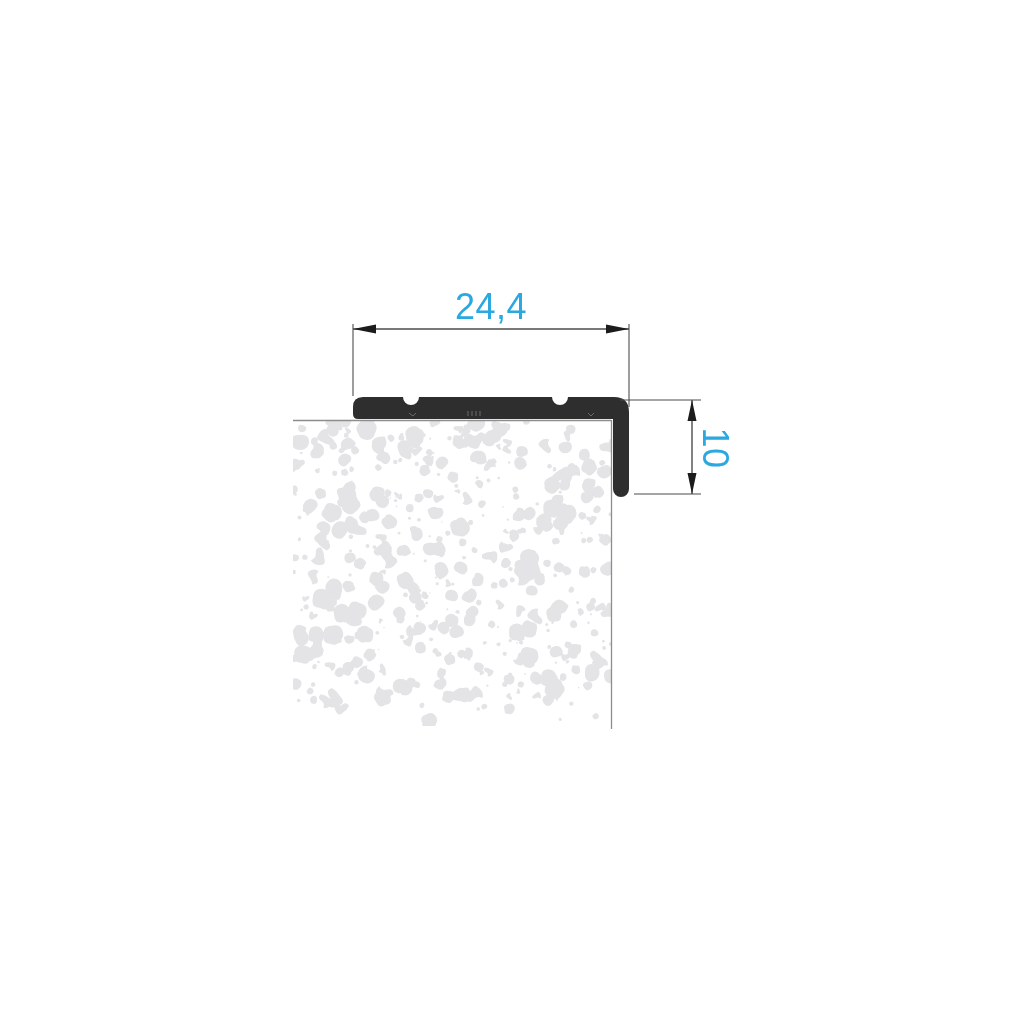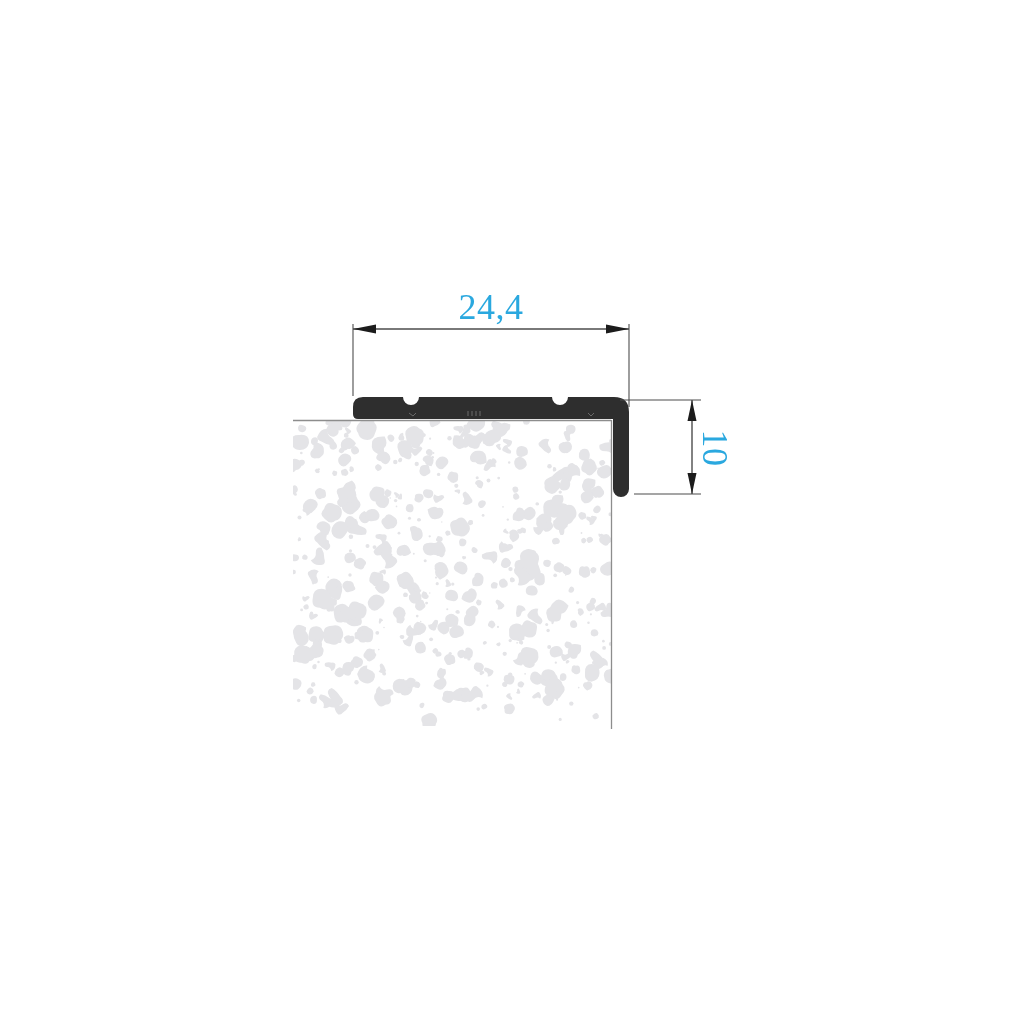--- a/index.html
+++ b/index.html
@@ -9,21 +9,21 @@
     --surfline:#8d8d8d;
     --speckle:#e4e4e7;
     --bg:#ffffff;
   }
   html,body{margin:0;padding:0;background:#fff;}
   .canvas{
     position:relative;
     width:1024px;height:1024px;
     background:var(--bg);
     overflow:hidden;
-    font-family:Liberation Serif, serif;
+    font-family:Liberation Sans, sans-serif;
   }
   svg.drawing{position:absolute;left:0;top:0;width:1024px;height:1024px;}
   .surf-line{stroke:var(--surfline);stroke-width:1.3;fill:none;}
   .profile{fill:var(--profile);stroke:none;}
   .dline{stroke:var(--dimline);stroke-width:1.4;fill:none;}
   .xline{stroke:var(--dimline);stroke-width:1.1;fill:none;}
   .arrow{fill:#1c1c1c;stroke:none;}
   .serration{stroke:#7a7a7a;stroke-width:1;opacity:.8;}
   .speck{fill:var(--speckle);stroke:none;}
   .dim-label{

